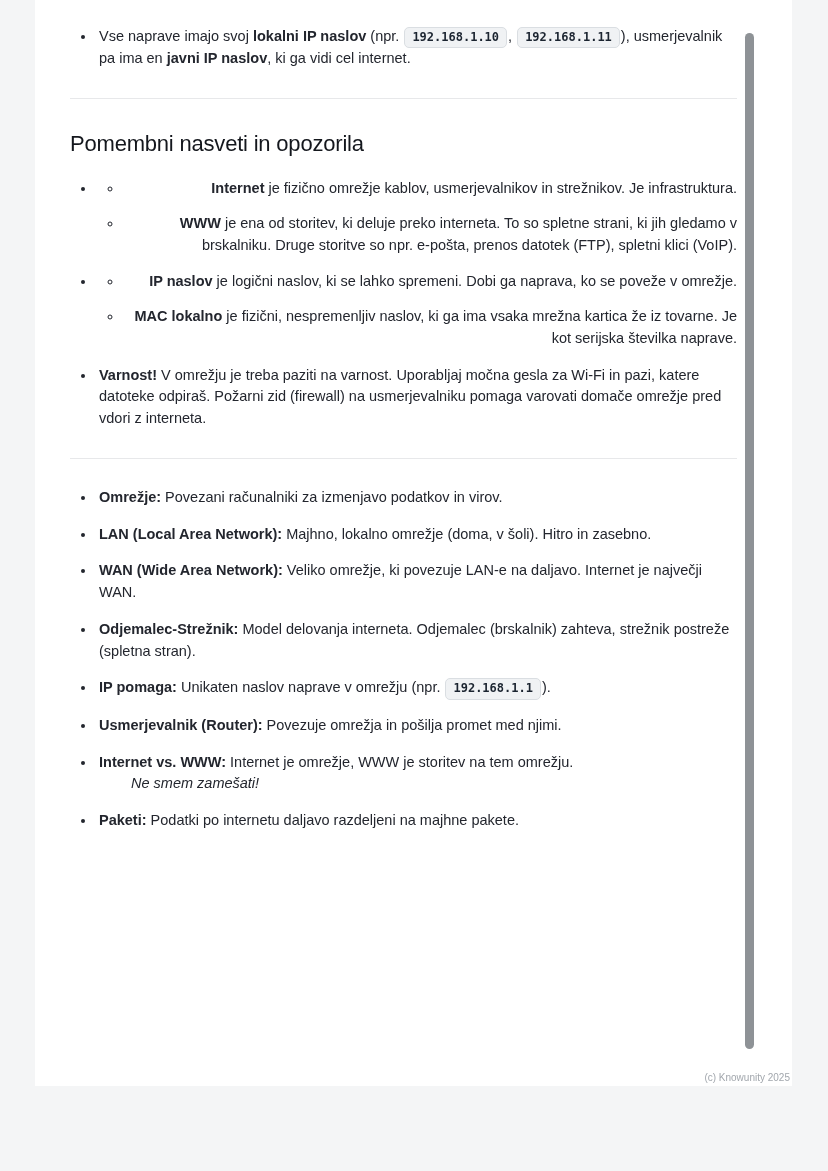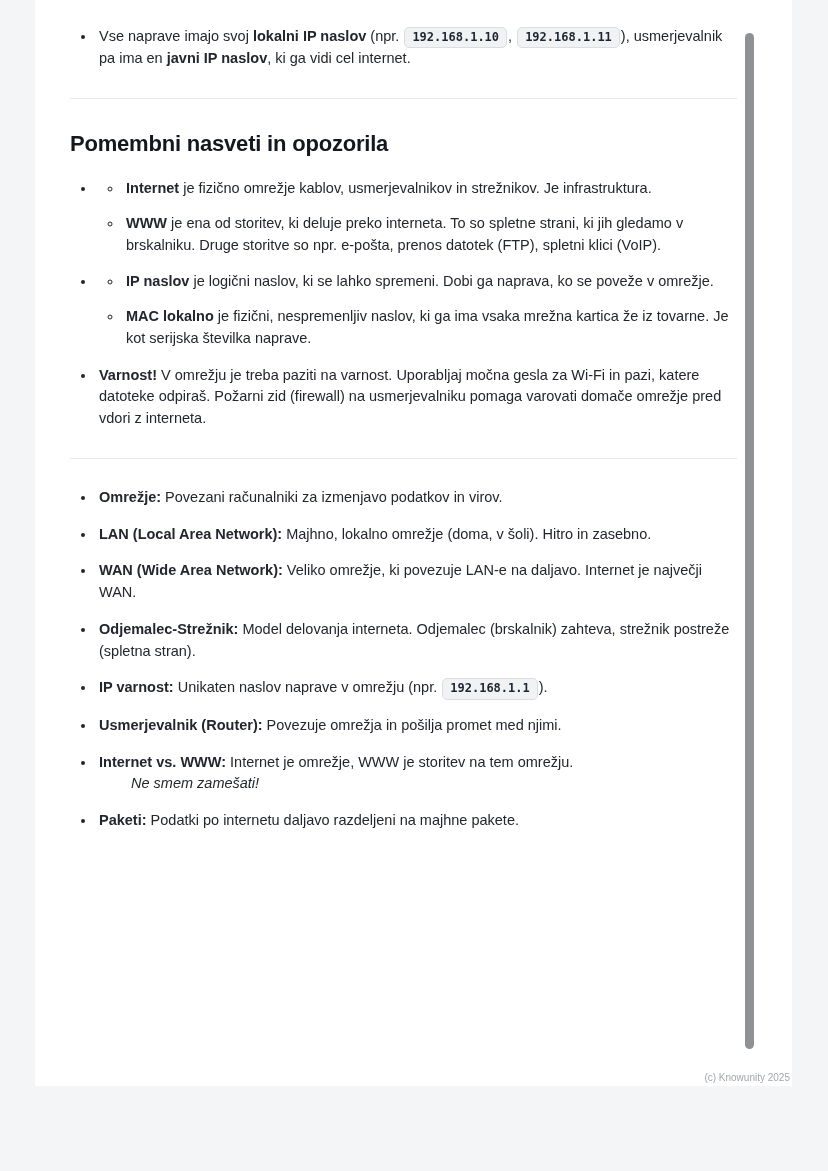--- a/index.html
+++ b/index.html
@@ -22,21 +22,21 @@
     height: 1086px;
     background: var(--card-bg, #ffffff);
     padding: 26px 55px 20px 35px;
     color: var(--text, #23262e);
     font-size: 14.5px;
     line-height: 1.5;
     overflow: hidden;
   }
   h2 {
     font-size: 22px;
-    font-weight: 700;
+    font-weight: 400;
     color: var(--heading, #14171d);
     margin: 0 0 18px 0;
     letter-spacing: -0.2px;
   }
   .divider {
     border: none;
     border-top: 1px solid var(--divider, #e7e8ea);
     margin: 28px 0;
   }
   ul.toplist {
@@ -46,20 +46,21 @@
   }
   ul.toplist > li {
     margin-bottom: 15px;
     padding-left: 3px;
   }
   ul.toplist > li:last-child { margin-bottom: 0; }
   ul.sublist {
     list-style: circle;
     margin: 10px 0 0 0;
     padding-left: 24px;
+    text-align: right;
   }
   ul.sublist > li {
     margin-bottom: 13px;
     padding-left: 3px;
   }
   ul.sublist > li:last-child { margin-bottom: 0; }
   .li-text { display: block; }
   .seg-normal { font-weight: 400; }
   .seg-bold { font-weight: 700; margin-top: 27px; }
   .seg-italic { font-style: italic; margin-left: 32px; }
@@ -147,21 +148,21 @@
           <li>
             <div class="li-text"><span class="seg-bold">LAN (Local Area Network):</span><span class="seg-normal"> Majhno, lokalno omrežje (doma, v šoli). Hitro in zasebno.</span></div>
           </li>
           <li>
             <div class="li-text"><span class="seg-bold">WAN (Wide Area Network):</span><span class="seg-normal"> Veliko omrežje, ki povezuje LAN-e na daljavo. Internet je največji WAN.</span></div>
           </li>
           <li>
             <div class="li-text"><span class="seg-bold">Odjemalec-Strežnik:</span><span class="seg-normal"> Model delovanja interneta. Odjemalec (brskalnik) zahteva, strežnik postreže (spletna stran).</span></div>
           </li>
           <li>
-            <div class="li-text"><span class="seg-bold">IP varnost:</span><span class="seg-normal"> Unikaten naslov naprave v omrežju (npr. </span><span class="seg-code">192.168.1.1</span><span class="seg-normal">).</span></div>
+            <div class="li-text"><span class="seg-bold">IP pomaga:</span><span class="seg-normal"> Unikaten naslov naprave v omrežju (npr. </span><span class="seg-code">192.168.1.1</span><span class="seg-normal">).</span></div>
           </li>
           <li>
             <div class="li-text"><span class="seg-bold">Usmerjevalnik (Router):</span><span class="seg-normal"> Povezuje omrežja in pošilja promet med njimi.</span></div>
           </li>
           <li>
             <div class="li-text"><span class="seg-bold">Internet vs. WWW:</span><span class="seg-normal"> Internet je omrežje, WWW je storitev na tem omrežju.</span><br><span class="seg-italic">Ne smem zamešati!</span></div>
           </li>
           <li>
             <div class="li-text"><span class="seg-bold">Paketi:</span><span class="seg-normal"> Podatki po internetu daljavo razdeljeni na majhne pakete.</span></div>
           </li>

